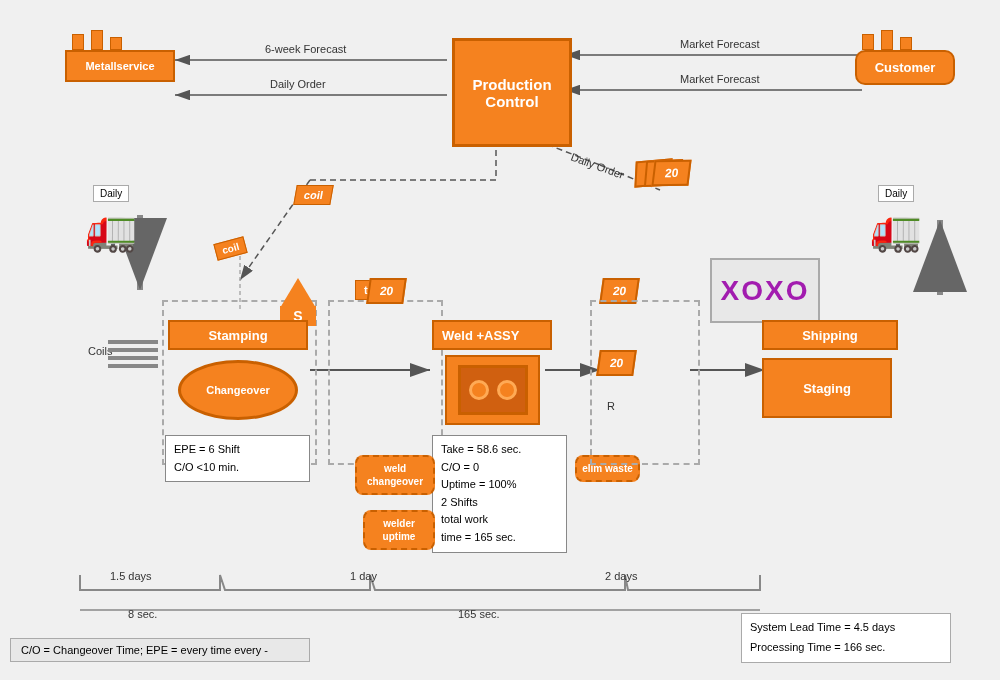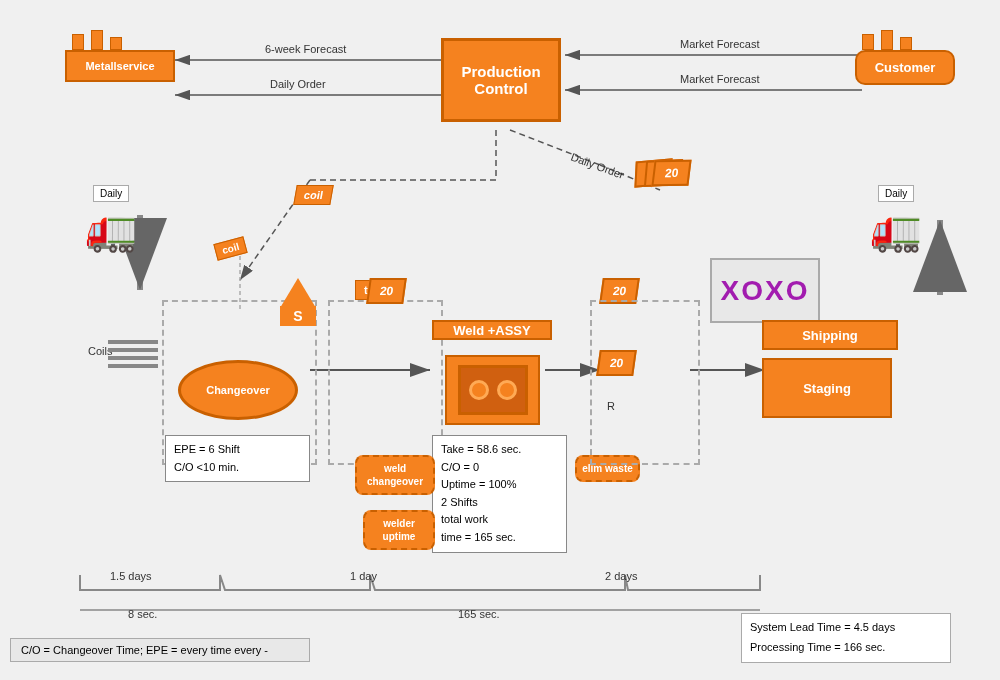--- a/index.html
+++ b/index.html
@@ -275,21 +275,21 @@
 
   <div class="factory-icon" style="position:absolute;left:855px;top:30px;width:100px;">
     <div style="display:flex;gap:3px;align-items:flex-end;width:100%;padding-left:5px;">
       <div class="chimney"></div>
       <div class="chimney" style="height:20px;"></div>
       <div class="chimney" style="height:13px;"></div>
     </div>
     <div class="factory-main" style="width:100px;font-size:13px;border-radius:10px;">Customer</div>
   </div>
 
-  <div class="prod-control" style="left:441px;top:38px;width:120px;height:84px;justify-content:center;">
+  <div class="prod-control" style="left:452px;top:38px;width:120px;height:109px;justify-content:center;">
     <span>Production Control</span>
   </div>
 
   <div style="position:absolute;left:85px;top:185px;display:flex;flex-direction:column;align-items:center;">
     <div style="background:white;border:1px solid #aaa;font-size:10px;padding:2px 6px;margin-bottom:3px;">Daily</div>
     <div style="font-size:42px;">🚛</div>
   </div>
 
   <div style="position:absolute;left:870px;top:185px;display:flex;flex-direction:column;align-items:center;">
     <div style="background:white;border:1px solid #aaa;font-size:10px;padding:2px 6px;margin-bottom:3px;">Daily</div>
@@ -309,37 +309,40 @@
     <div style="width:50px;height:4px;background:#888;margin-bottom:4px;"></div>
   </div>
 
   <div class="push-area" style="left:162px;top:300px;width:155px;height:165px;"></div>
 
   <div style="position:absolute;left:280px;top:278px;">
     <div style="width:0;height:0;border-left:18px solid transparent;border-right:18px solid transparent;border-bottom:30px solid #f5821f;"></div>
     <div style="background:#f5821f;width:36px;text-align:center;color:white;font-weight:bold;font-size:14px;margin-top:-2px;padding:2px 0;">S</div>
   </div>
 
+  <div class="process-box" style="left:168px;top:320px;width:140px;height:30px;display:flex;align-items:center;justify-content:center;">
+    <span>Stamping</span>
+  </div>
 
   <div class="burst" style="left:178px;top:360px;width:120px;height:60px;">
     <span>Changeover</span>
   </div>
 
   <div class="data-box" style="left:165px;top:435px;width:145px;">
     <div>EPE = 6 Shift</div>
     <div>C/O &lt;10 min.</div>
   </div>
 
   <div class="label-box" style="left:355px;top:280px;">tote</div>
 
   <div class="push-area" style="left:328px;top:300px;width:115px;height:165px;"></div>
 
   <div class="batch-box" style="left:368px;top:278px;transform:skewX(-8deg);">20</div>
 
-  <div class="process-box" style="left:432px;top:320px;width:120px;height:20px;display:flex;align-items:center;justify-content:center;">
+  <div class="process-box" style="left:432px;top:320px;width:120px;height:30px;display:flex;align-items:center;">
     <span>Weld +ASSY</span>
   </div>
 
   <div class="weld-machine" style="left:445px;top:355px;width:95px;height:70px;">
     <div class="machine-inner">
       <div class="machine-circle"></div>
       <div class="machine-circle"></div>
     </div>
   </div>
 

